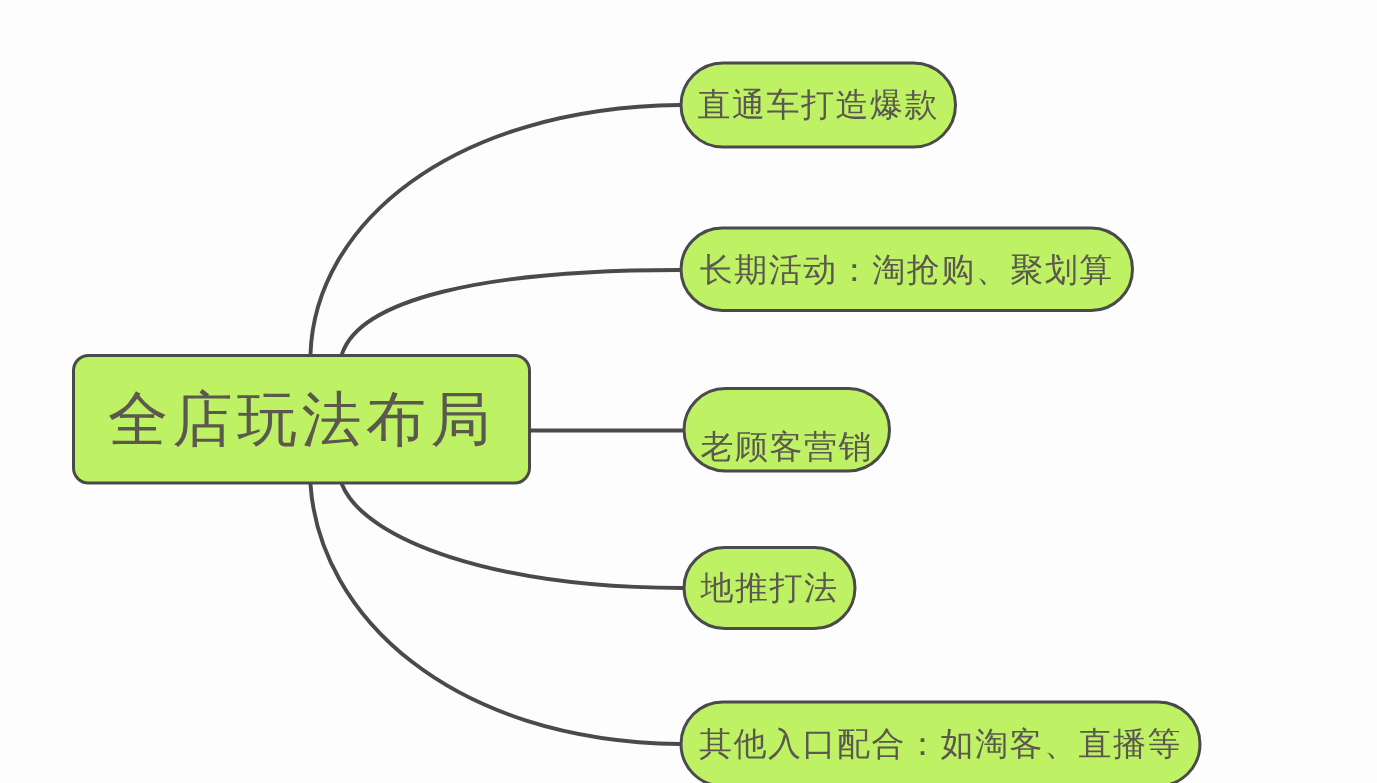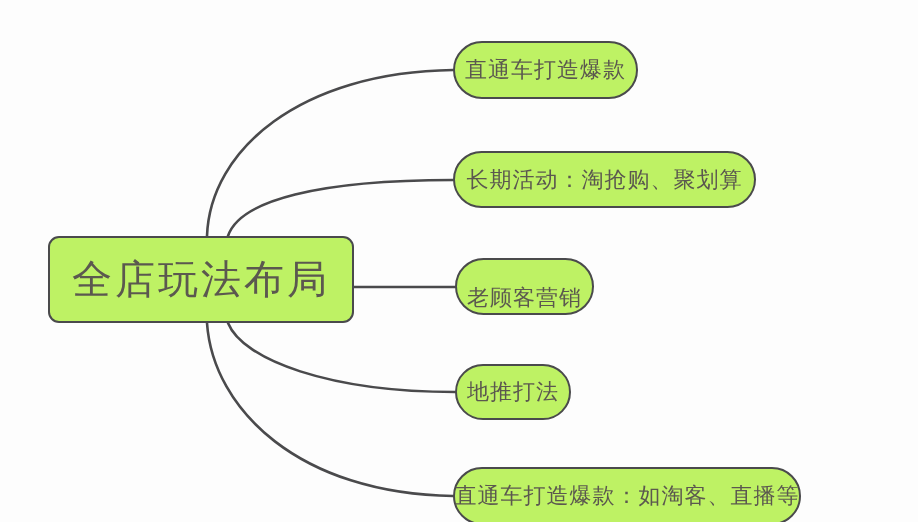--- a/index.html
+++ b/index.html
@@ -87,16 +87,16 @@
 
   <div class="node leaf-node leaf-3">
     <span>老顾客营销</span>
   </div>
 
   <div class="node leaf-node leaf-4">
     <span>地推打法</span>
   </div>
 
   <div class="node leaf-node leaf-5">
-    <span>直通车打造爆款：如淘客、直播等</span>
+    <span>其他入口配合：如淘客、直播等</span>
   </div>
 
 </div>
 
 </body></html>

